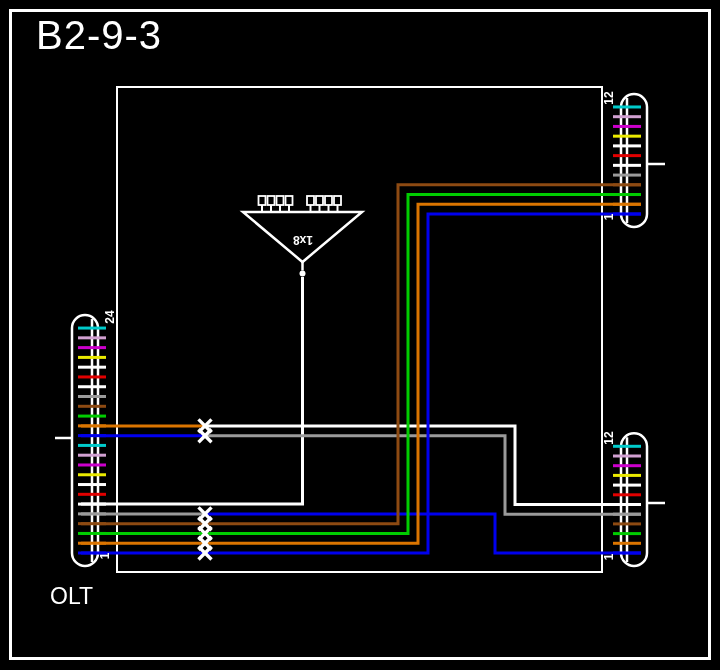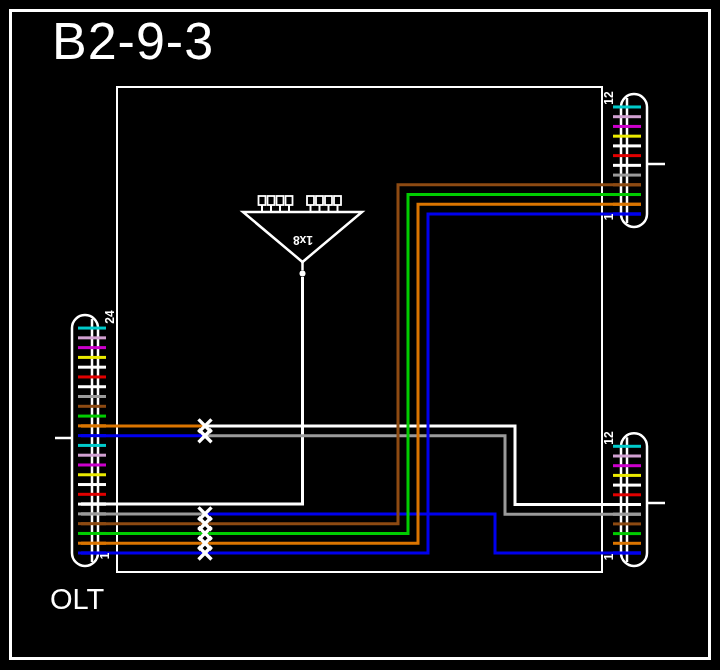--- a/index.html
+++ b/index.html
@@ -2,25 +2,25 @@
 <html><head>
 <meta charset="utf-8">
 <style>
   html,body{margin:0;padding:0;background:#000;}
   .stage{
     position:relative;width:720px;height:670px;background:#000;overflow:hidden;
     font-family:"Liberation Sans",sans-serif;color:#fff;
   }
   .stage svg{position:absolute;left:0;top:0;}
   .page-title{
-    position:absolute;left:52px;top:14px;font-size:52px;line-height:1.05;
+    position:absolute;left:36px;top:14px;font-size:40px;line-height:1.05;
     letter-spacing:1px;color:#fff;white-space:nowrap;text-align:right;
   }
   .olt-label{
-    position:absolute;left:50px;top:583px;font-size:29px;color:#fff;white-space:nowrap;
+    position:absolute;left:50px;top:583px;font-size:23px;color:#fff;white-space:nowrap;
   }
   .rot-label{
     position:absolute;font-size:12px;font-weight:bold;color:#fff;white-space:nowrap;
     transform:translate(-50%,-50%) rotate(-90deg);
   }
   .flip-label{
     position:absolute;font-size:12px;font-weight:bold;color:#fff;white-space:nowrap;
     transform:translate(-50%,-50%) rotate(180deg);
   }
 </style>

